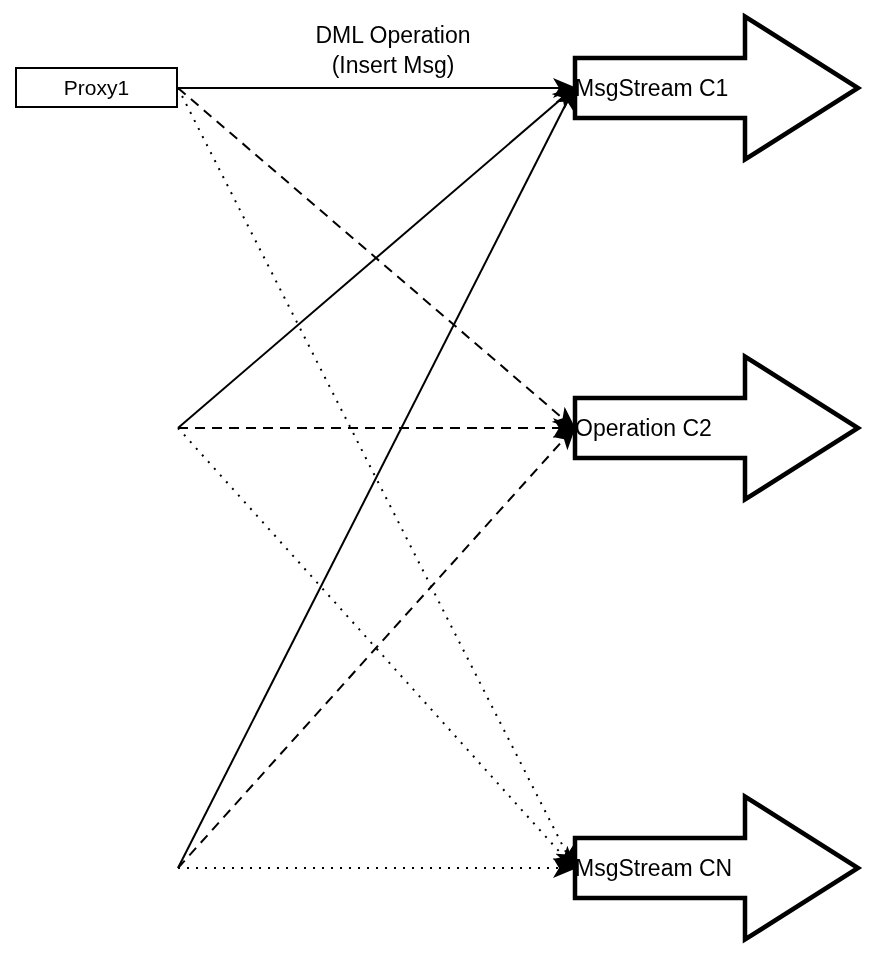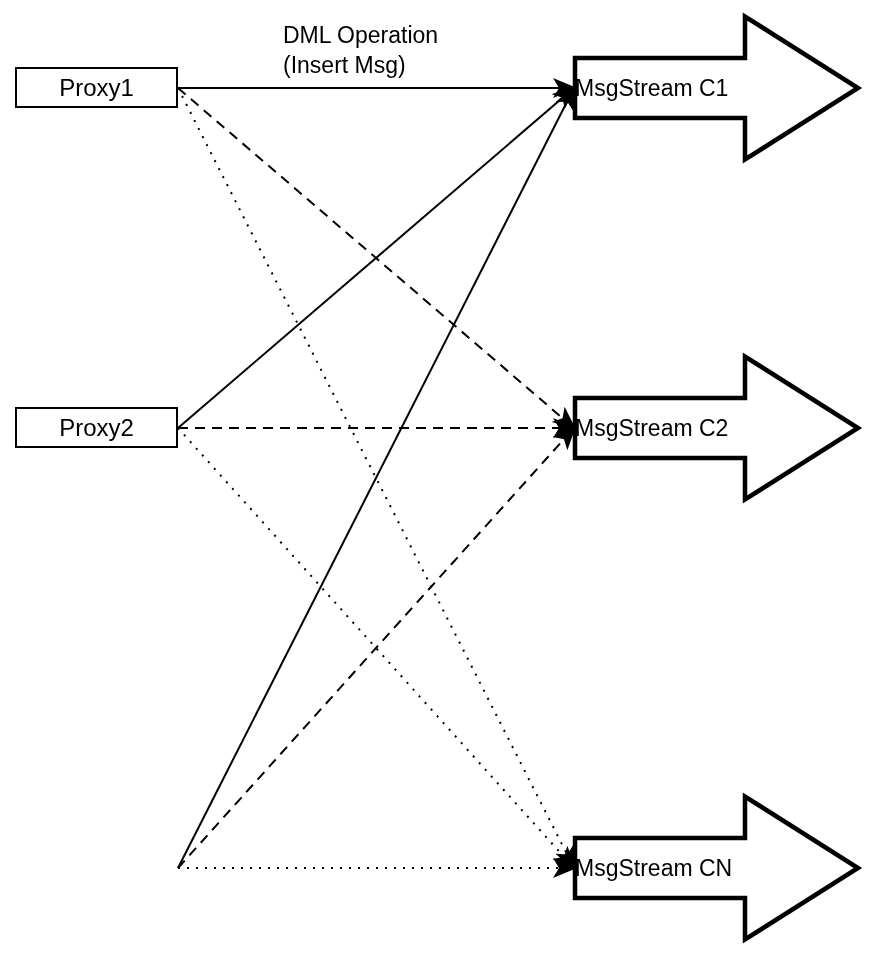--- a/index.html
+++ b/index.html
@@ -40,21 +40,21 @@
     position: absolute;
     left: 15px;
     width: 163px;
     height: 41px;
     box-sizing: border-box;
     border: 2.5px solid #000000;
     background: #ffffff;
     display: flex;
     align-items: center;
     justify-content: center;
-    font-size: 24px;
+    font-size: 21px;
     z-index: 3;
   }
   #proxy-box-1 { top: 67px; }
   #proxy-box-2 { top: 407px; }
   #proxy-box-k { top: 847px; }
   .stream-label {
     position: absolute;
     left: 575px;
     width: 283px;
     height: 60px;
@@ -66,21 +66,21 @@
     pointer-events: none;
   }
   #stream-label-1 { top: 58px; }
   #stream-label-2 { top: 398px; }
   #stream-label-n { top: 838px; }
   .edge-label {
     position: absolute;
     left: 283px;
     top: 21px;
     width: 220px;
-    text-align: left;
+    text-align: center;
     font-size: 23px;
     line-height: 1.3;
     z-index: 3;
   }
 </style>
 </head>
 <body>
 
 <div class="canvas">
 
@@ -104,29 +104,26 @@
         <line x1="178" y1="428" x2="574" y2="868" class="edge edge-dotted" marker-end="url(#arrowhead)"></line>
         <line x1="178" y1="868" x2="574" y2="88" class="edge" marker-end="url(#arrowhead)"></line>
         <line x1="178" y1="868" x2="574" y2="428" class="edge edge-dashed" marker-end="url(#arrowhead)"></line>
         <line x1="178" y1="868" x2="574" y2="868" class="edge edge-dotted" marker-end="url(#arrowhead)"></line>
       </g>
   </svg>
 
   <div class="proxy-box" id="proxy-box-1">
     <span>Proxy1</span>
   </div>
-  <div class="proxy-box" id="proxy-box-2">
-    <span>Proxy2</span>
-  </div>
 
   <div class="stream-label" id="stream-label-1">
     <span>MsgStream C1</span>
   </div>
   <div class="stream-label" id="stream-label-2">
-    <span>MsgStream C2</span>
+    <span>Operation C2</span>
   </div>
   <div class="stream-label" id="stream-label-n">
     <span>MsgStream CN</span>
   </div>
 
   <div class="edge-label">
     <div>DML Operation</div>
     <div>(Insert Msg)</div>
   </div>
 

